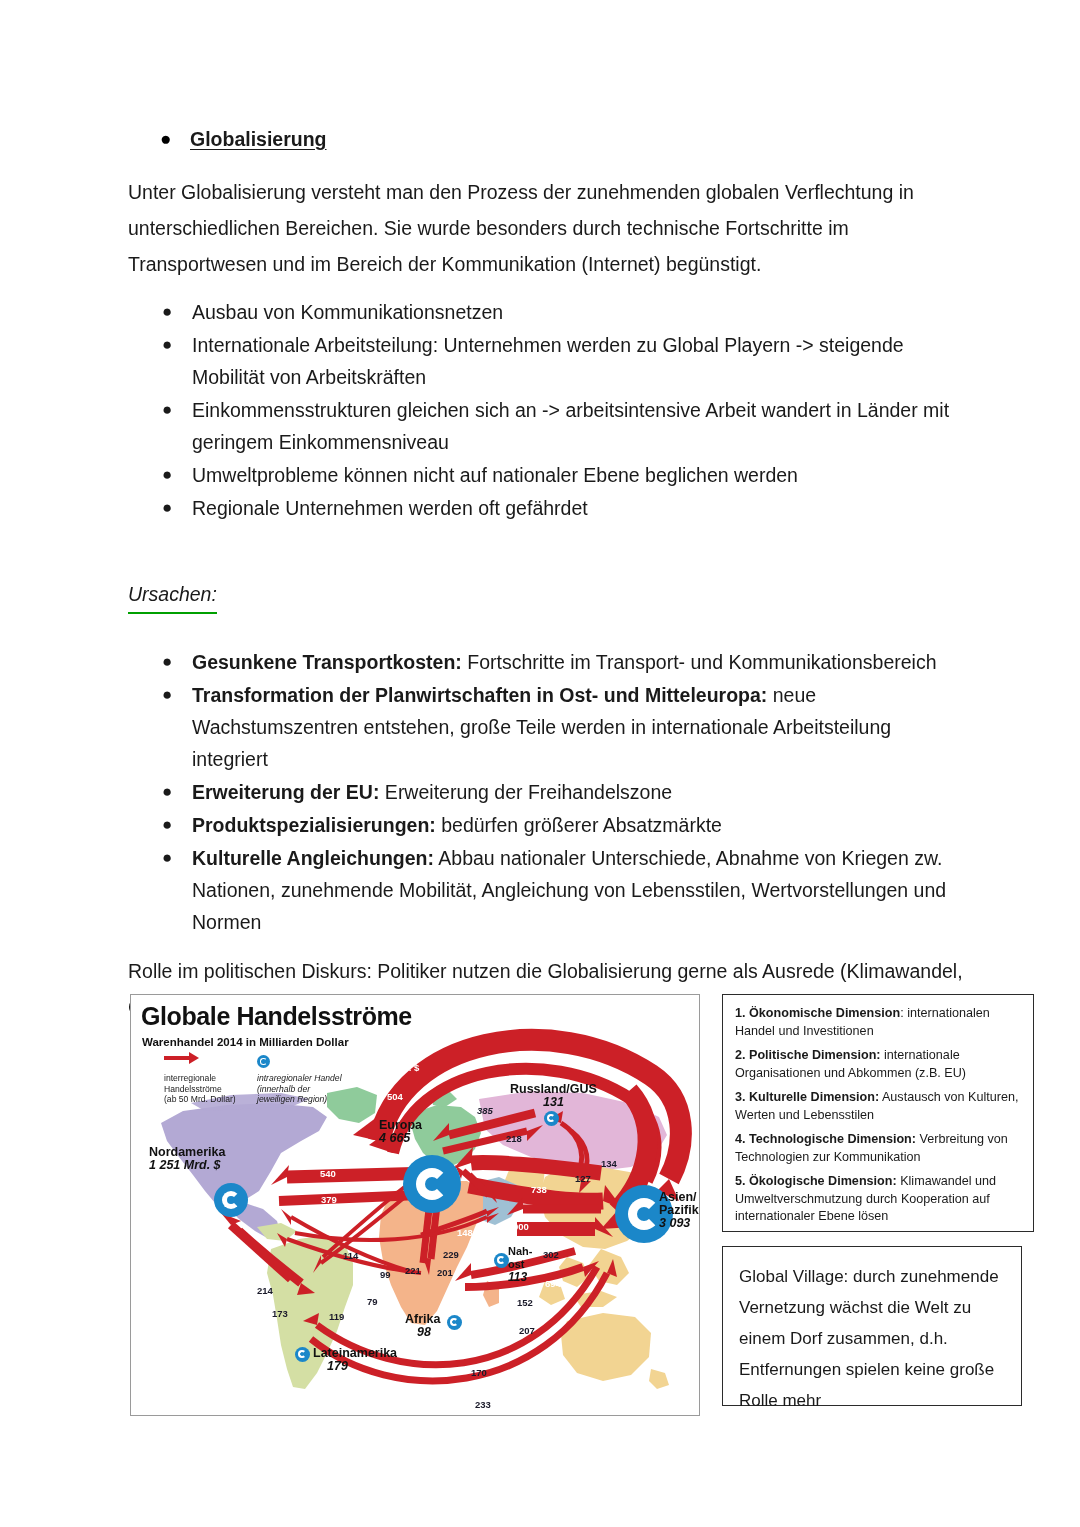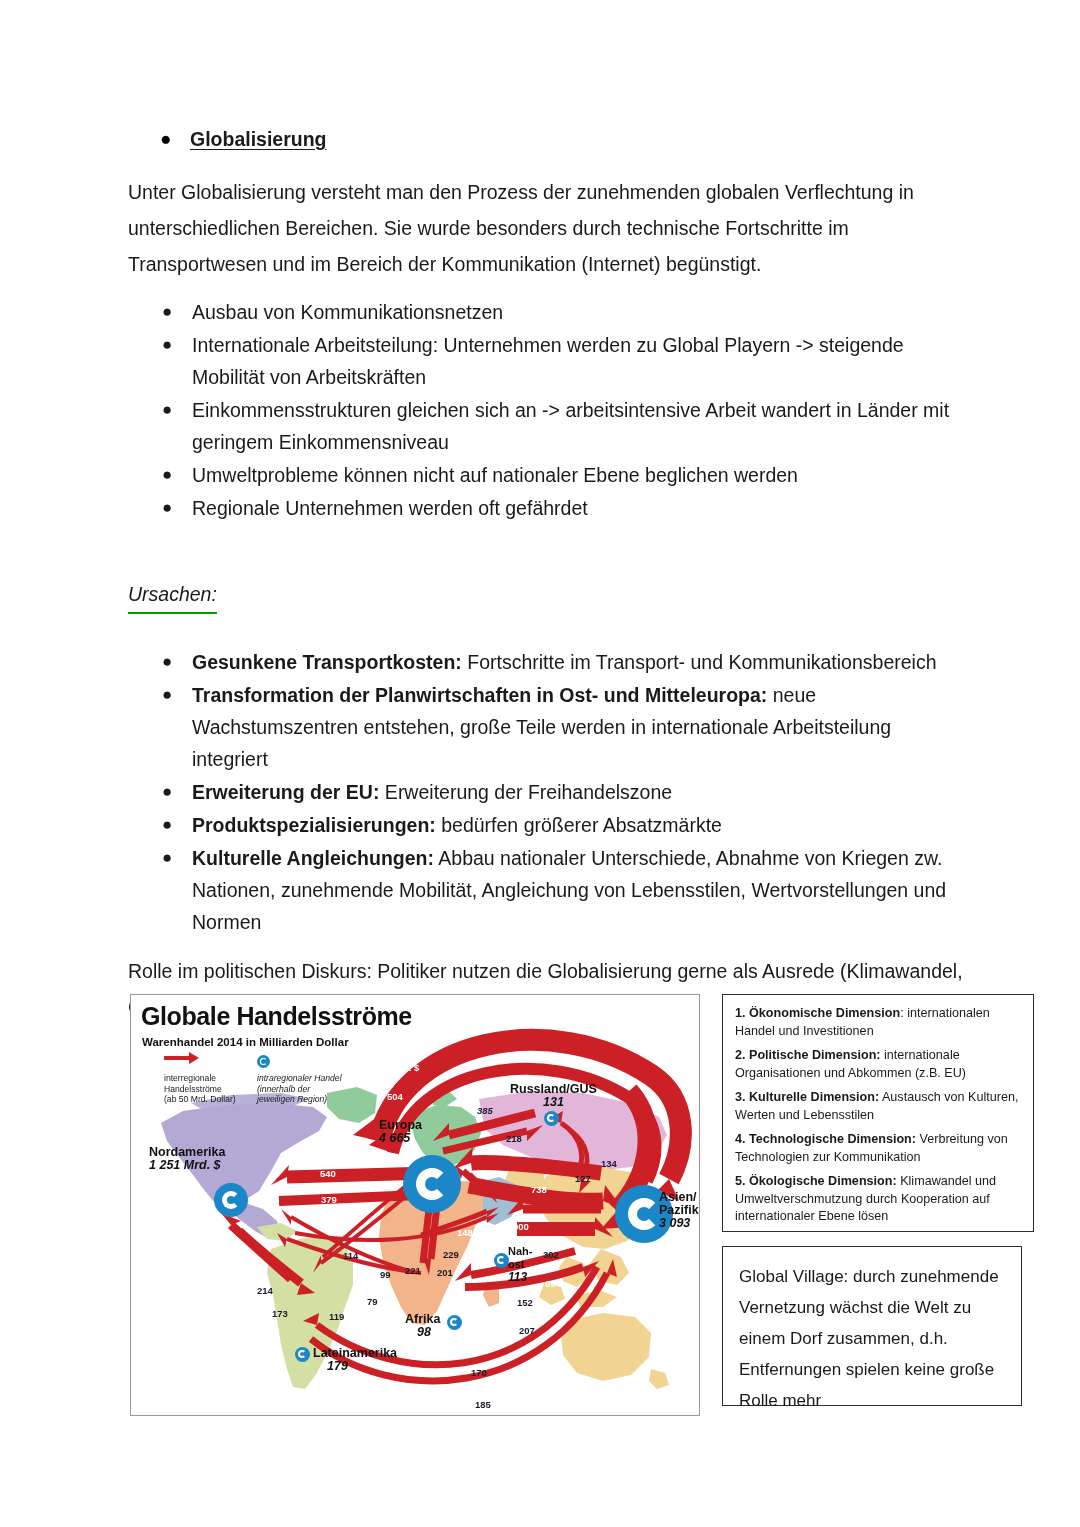--- a/index.html
+++ b/index.html
@@ -496,21 +496,21 @@
       <div class="flownum" style="left:249px; top:274px;">99</div>
       <div class="flownum" style="left:274px; top:270px;">221</div>
       <div class="flownum" style="left:306px; top:272px;">201</div>
       <div class="flownum" style="left:236px; top:301px;">79</div>
       <div class="flownum" style="left:198px; top:316px;">119</div>
       <div class="flownum" style="left:126px; top:290px;">214</div>
       <div class="flownum" style="left:95px;  top:313px;margin-left:46px;">173</div>
       <div class="flownum" style="left:386px; top:302px;">152</div>
       <div class="flownum" style="left:388px; top:330px;">207</div>
       <div class="flownum" style="left:340px; top:372px;">170</div>
-      <div class="flownum" style="left:344px; top:404px;">185</div>
+      <div class="flownum" style="left:344px; top:404px;">233</div>
 
       <div class="map-title">Globale Handelsströme</div>
       <div class="map-sub">Warenhandel 2014 in Milliarden Dollar</div>
 
       <div class="legend">
         <div class="lg-col a">
           <div class="lg-sym"><span class="lg-arrow"></span></div>
           <div>interregionale</div>
           <div>Handelsströme</div>
           <div>(ab 50 Mrd. Dollar)</div>

